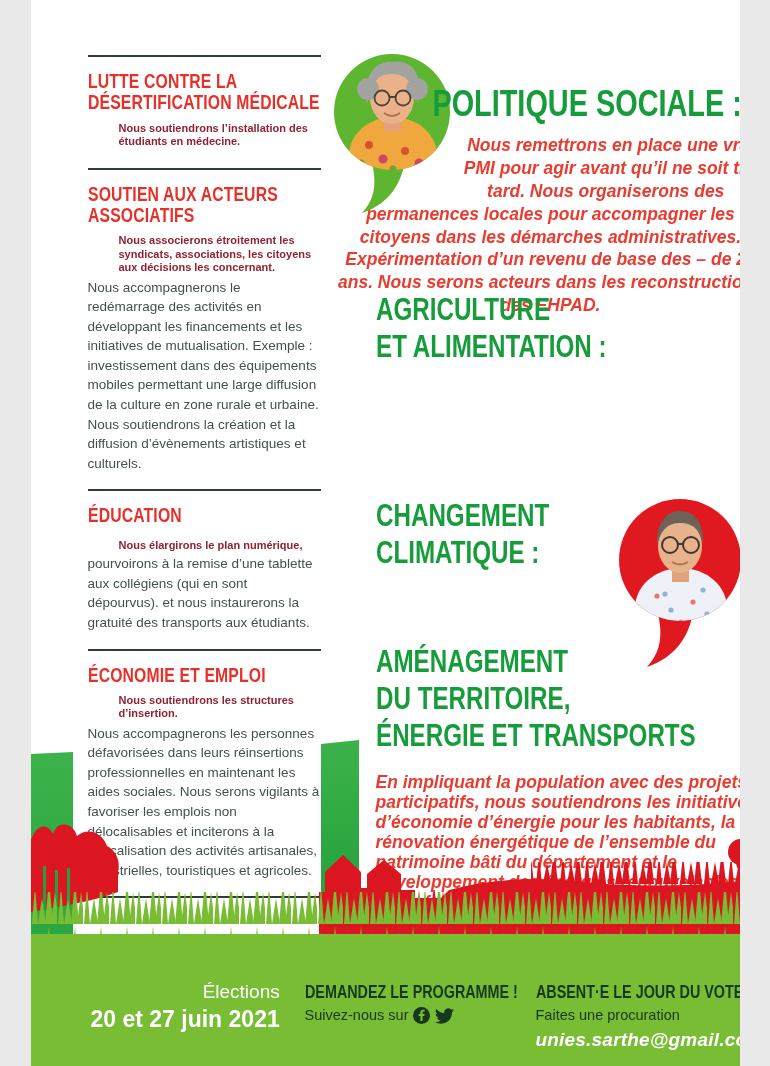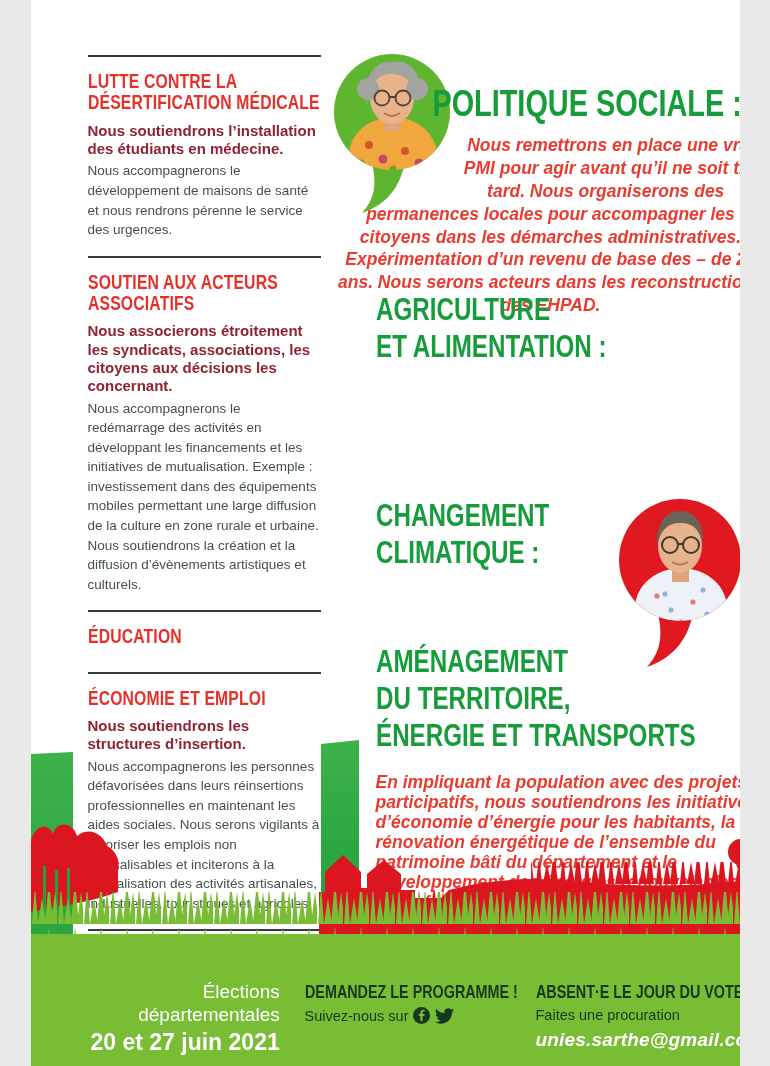--- a/index.html
+++ b/index.html
@@ -14,21 +14,21 @@
         font-family:"Liberation Sans",sans-serif;margin:0 auto;padding-left:28px;}
 
   
   .left-col{position:absolute;left:57px;top:55px;width:233px;}
   .divider{border:0;border-top:2px solid var(--divider);margin:0;}
   .sec{padding:13px 0 16px 0;}
   .sec-h{color:var(--red);font-weight:bold;font-size:21px;line-height:1.02;
          width:134%;transform:scaleX(0.75);transform-origin:0 0;
          letter-spacing:.2px;margin-bottom:9px;}
   .sec-h span{display:block;}
-  .lead{color:var(--maroon);font-weight:bold;font-size:15px;line-height:1.22;margin-bottom:3px;}
+  .lead{color:var(--maroon);font-weight:bold;font-size:11px;line-height:1.22;margin-bottom:3px;margin-left:31px;}
   .body-t{color:var(--body-dark);font-size:13.5px;line-height:1.45;}
   .inline-lead .lead{display:inline;}
   .inline-lead .body-t{display:inline;}
 
   
   .g-head{color:var(--green);font-weight:bold;transform:scaleX(0.78);transform-origin:0 0;}
   .g-head span{display:block;}
   .red-par{color:var(--red-text);font-weight:bold;font-style:italic;}
 
   .politique{position:absolute;left:300px;top:53px;width:440px;}
@@ -55,57 +55,57 @@
   .bottom-art{position:absolute;left:0;top:740px;width:770px;height:326px;display:block;}
 
   
   .f-block{position:absolute;color:#fff;}
   .f-elections{left:40px;top:980px;font-size:19px;line-height:1.22;text-align:right;}
   .f-dates{font-weight:bold;font-size:23px;margin-top:2px;margin-left:20px;}
   .f-programme{left:274px;top:982px;}
   .f-vote{left:505px;top:982px;}
   .f-mini-h{color:var(--footer-dark);font-weight:bold;font-size:17.5px;
             display:inline-block;transform:scaleX(0.82);transform-origin:0 0;white-space:nowrap;}
-  .f-sub{color:var(--footer-dark);font-size:14.5px;margin-top:4px;display:flex;align-items:center;gap:5px;}
+  .f-sub{color:var(--footer-dark);font-size:14.5px;margin-top:4px;display:flex;gap:5px;}
   .f-url{color:#fff;font-weight:bold;font-style:italic;font-size:19px;margin-top:6px;letter-spacing:.2px;}
   .soc{display:inline-flex;gap:5px;align-items:center;}
   .soc svg{display:block;}
 </style>
 </head>
 <body>
 
 <div class="page">
 
   <aside class="left-col">
     <hr class="divider">
 
     <section class="sec">
       <h2 class="sec-h">
         <span>LUTTE CONTRE LA</span>
         <span>DÉSERTIFICATION MÉDICALE</span>
       </h2>
       <p class="lead">Nous soutiendrons l’installation des étudiants en médecine.</p>
-      <p class="body-t">Nous accompagnerons le développement de maisons de santé et nous rendrons pérenne le service des urgences.</p>
     </section>
     <hr class="divider">
 
     <section class="sec">
       <h2 class="sec-h">
         <span>SOUTIEN AUX ACTEURS</span>
         <span>ASSOCIATIFS</span>
       </h2>
       <p class="lead">Nous associerons étroitement les syndicats, associations, les citoyens aux décisions les concernant.</p>
       <p class="body-t">Nous accompagnerons le redémarrage des activités en développant les financements et les initiatives de mutualisation. Exemple : investissement dans des équipements mobiles permettant une large diffusion de la culture en zone rurale et urbaine. Nous soutiendrons la création et la diffusion d’évènements artistiques et culturels.</p>
     </section>
     <hr class="divider">
 
     <section class="sec inline-lead">
       <h2 class="sec-h">
         <span>ÉDUCATION</span>
       </h2>
+      <p><span class="lead">Nous élargirons le plan numérique,</span><span class="body-t"> pourvoirons à la remise d’une tablette aux collégiens (qui en sont dépourvus). et nous instaurerons la gratuité des transports aux étudiants.</span></p>
     </section>
     <hr class="divider">
 
     <section class="sec">
       <h2 class="sec-h">
         <span>ÉCONOMIE ET EMPLOI</span>
       </h2>
       <p class="lead">Nous soutiendrons les structures d’insertion.</p>
       <p class="body-t">Nous accompagnerons les personnes défavorisées dans leurs réinsertions professionnelles en maintenant les aides sociales. Nous serons vigilants à favoriser les emplois non délocalisables et inciterons à la relocalisation des activités artisanales, industrielles, touristiques et agricoles.</p>
     </section>
@@ -237,21 +237,20 @@
     <path d="M288,210 L288,152 L294,152 L294,132 L312,115 L330,132 L330,148 L336,148 L336,134 L353,120 L370,134 L370,150 L384,150 L384,158 L410,158 L418,150 Q470,136 530,140 Q620,150 700,142 Q740,138 770,128 L770,220 L288,220 Z" fill="#dc1620"></path>
     <rect x="500" y="122" width="270" height="36" fill="url(#rblades)"></rect>
     <rect x="300" y="150" width="200" height="36" fill="url(#rblades)"></rect>
 
     <rect x="0" y="152" width="770" height="46" fill="url(#gblades)"></rect>
     <rect x="0" y="194" width="770" height="132" fill="#79bd35"></rect>
   </svg>
 
   <div class="f-block f-elections">
     <div>Élections</div>
-    <div>départementales</div>
     <div class="f-dates">20 et 27 juin 2021</div>
   </div>
 
   <div class="f-block f-programme">
     <div class="f-mini-h">DEMANDEZ LE PROGRAMME !</div>
     <div class="f-sub">
       <span>Suivez-nous sur</span>
       <span class="soc">
         <svg width="17" height="17" viewBox="0 0 17 17">
           <circle cx="8.5" cy="8.5" r="8.5" fill="#16381f"></circle>

